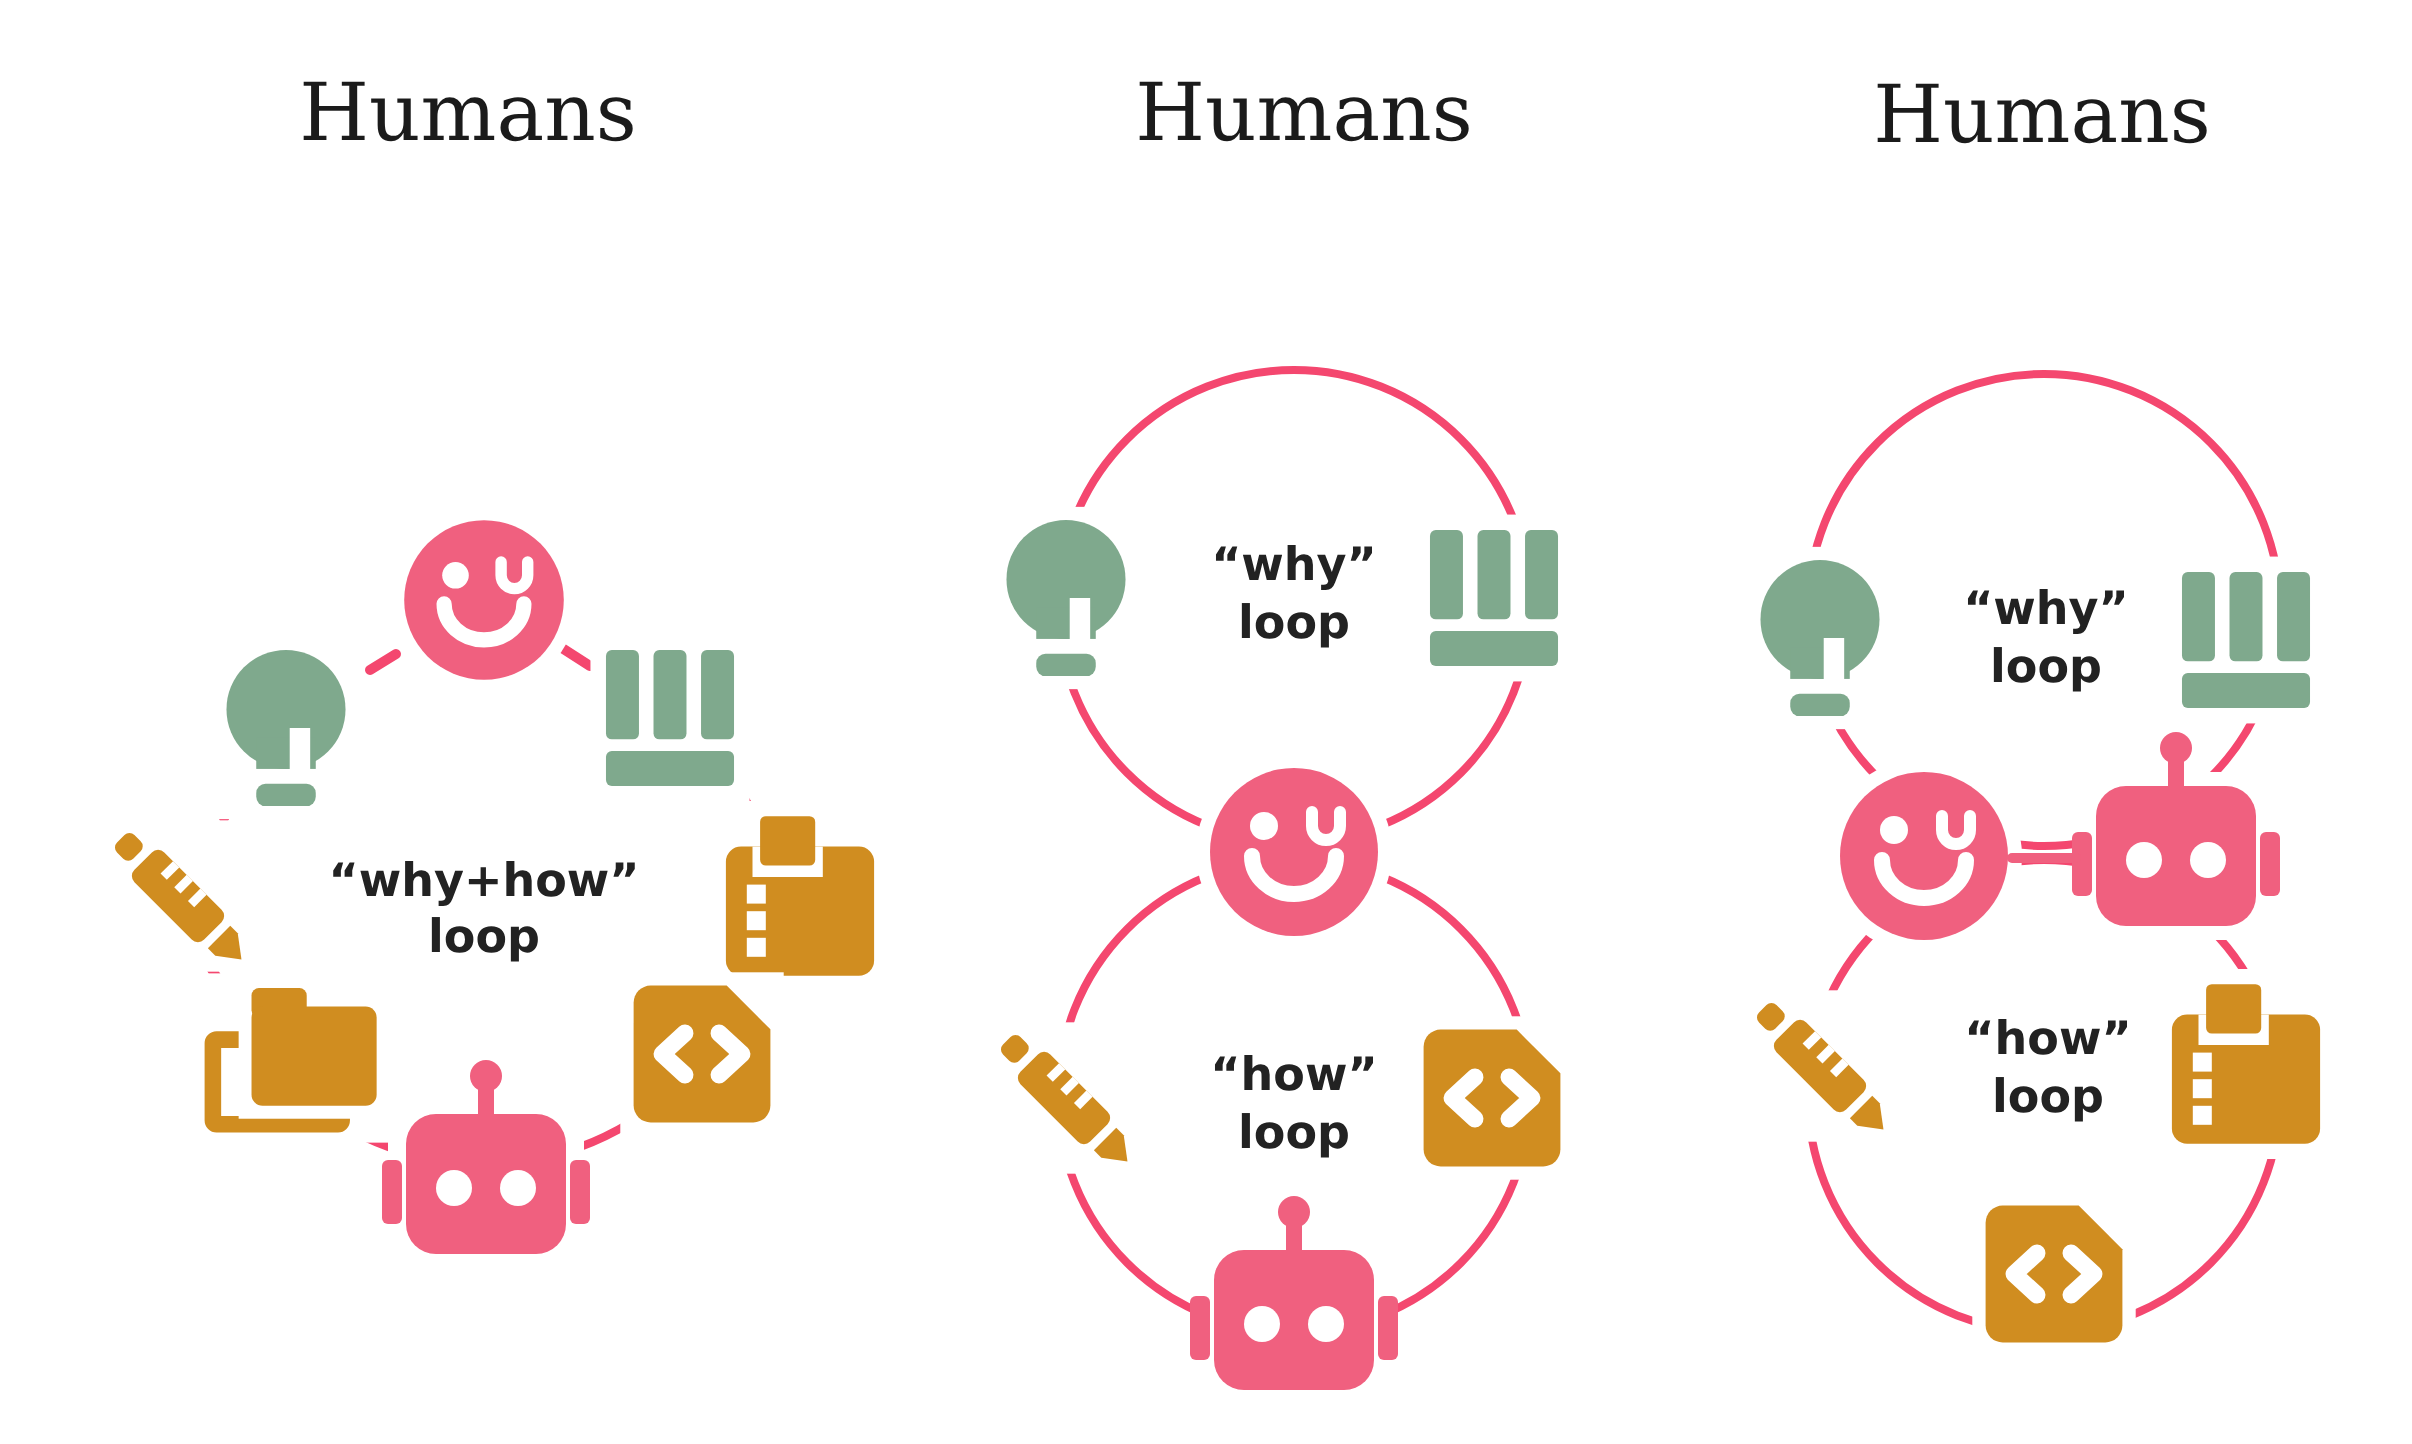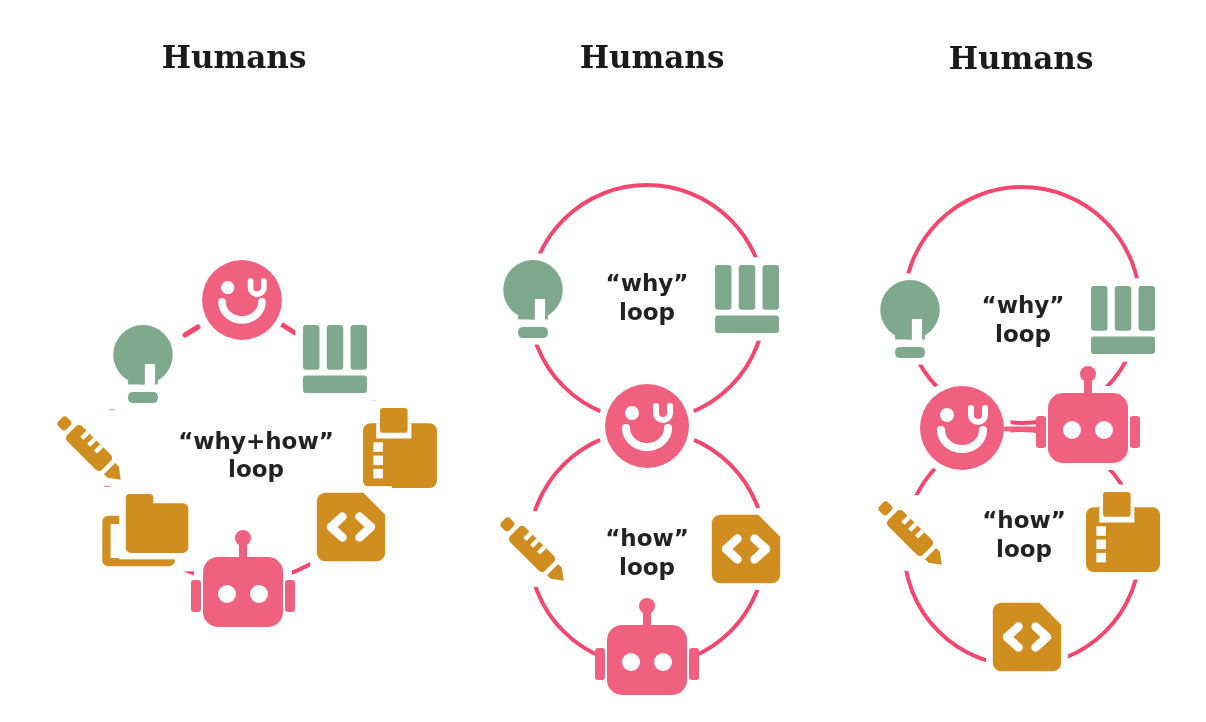--- a/index.html
+++ b/index.html
@@ -17,22 +17,22 @@
   .fg{fill:var(--green);}
   .fo{fill:var(--orange);}
   .fw{fill:#fff;}
   .halo{fill:#fff;}
   .ring{fill:none;stroke:var(--ringpink);stroke-width:4;}
   .dash{stroke:var(--ringpink);stroke-width:5;stroke-linecap:round;fill:none;}
   .conn{stroke:var(--pink);stroke-width:5;stroke-linecap:round;}
   .sw{stroke:#fff;fill:none;}
   .oo{fill:none;stroke:var(--orange);stroke-width:9;}
   .title{position:absolute;transform:translateX(-50%);text-align:right;
-         font-family:"DejaVu Serif","Liberation Serif",serif;font-weight:bold;
-         font-size:31px;line-height:43px;color:var(--ink);white-space:nowrap;}
+         font-family:"DejaVu Serif","Liberation Serif",serif;font-weight:normal;
+         font-size:40px;line-height:43px;color:var(--ink);white-space:nowrap;}
   .loop-label{position:absolute;transform:translateX(-50%);text-align:center;
          font-weight:bold;font-size:23px;line-height:29px;color:#222;white-space:nowrap;}
   .loop-label.tight{line-height:28px;}
 </style>
 </head>
 <body>
 
 <svg class="scene" width="1206" height="722" viewBox="0 0 1206 722">
   <defs>
 
@@ -158,21 +158,21 @@
 <div class="title" style="left:234px;top:36px;">
   <div>Humans</div>
 </div>
 <div class="title" style="left:652px;top:36px;">
   <div>Humans</div>
 </div>
 <div class="title" style="left:1021px;top:37px;">
   <div>Humans</div>
 </div>
 
-<div class="loop-label tight" style="left:256px;top:427px;">
+<div class="loop-label tight" style="left:242px;top:427px;">
   <div>“why+how”</div>
   <div>loop</div>
 </div>
 <div class="loop-label" style="left:647px;top:269px;">
   <div>“why”</div>
   <div>loop</div>
 </div>
 <div class="loop-label" style="left:647px;top:524px;">
   <div>“how”</div>
   <div>loop</div>

